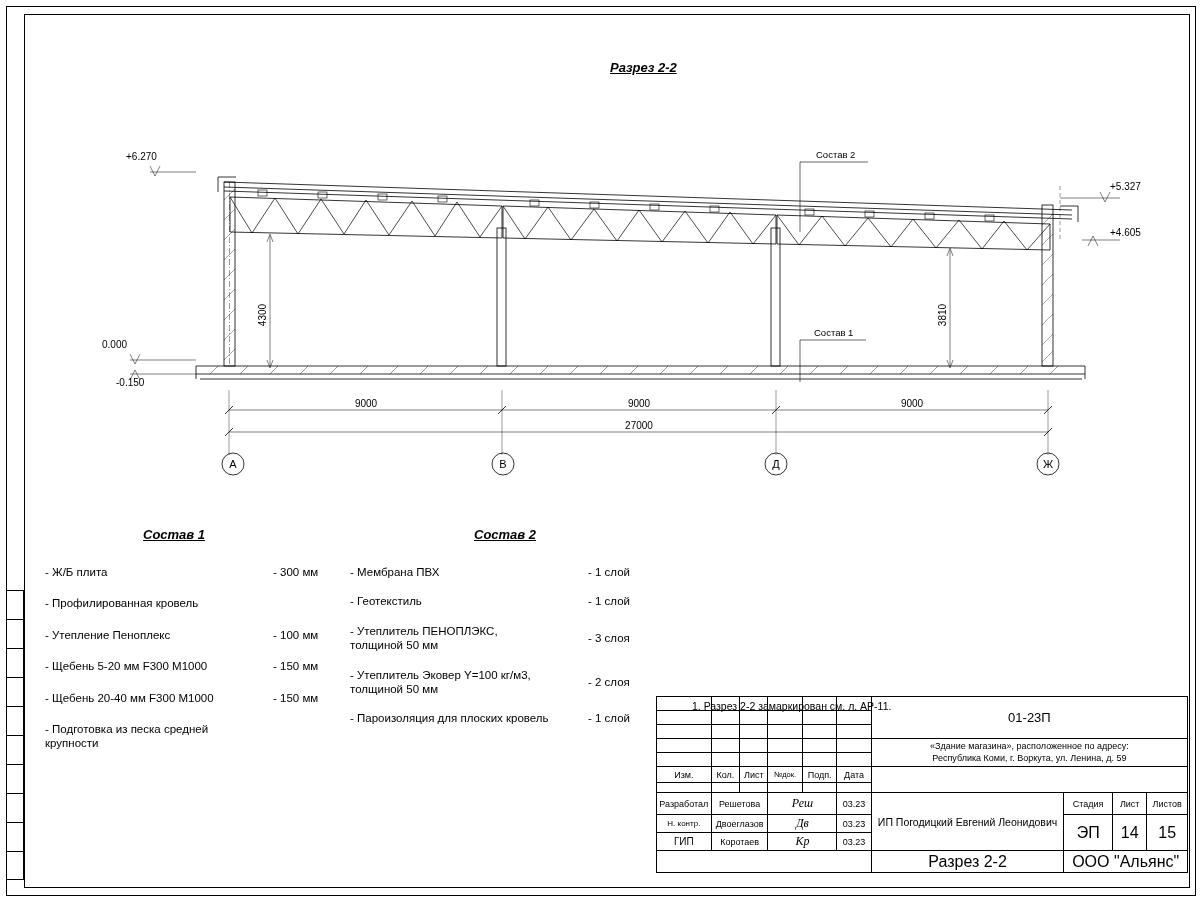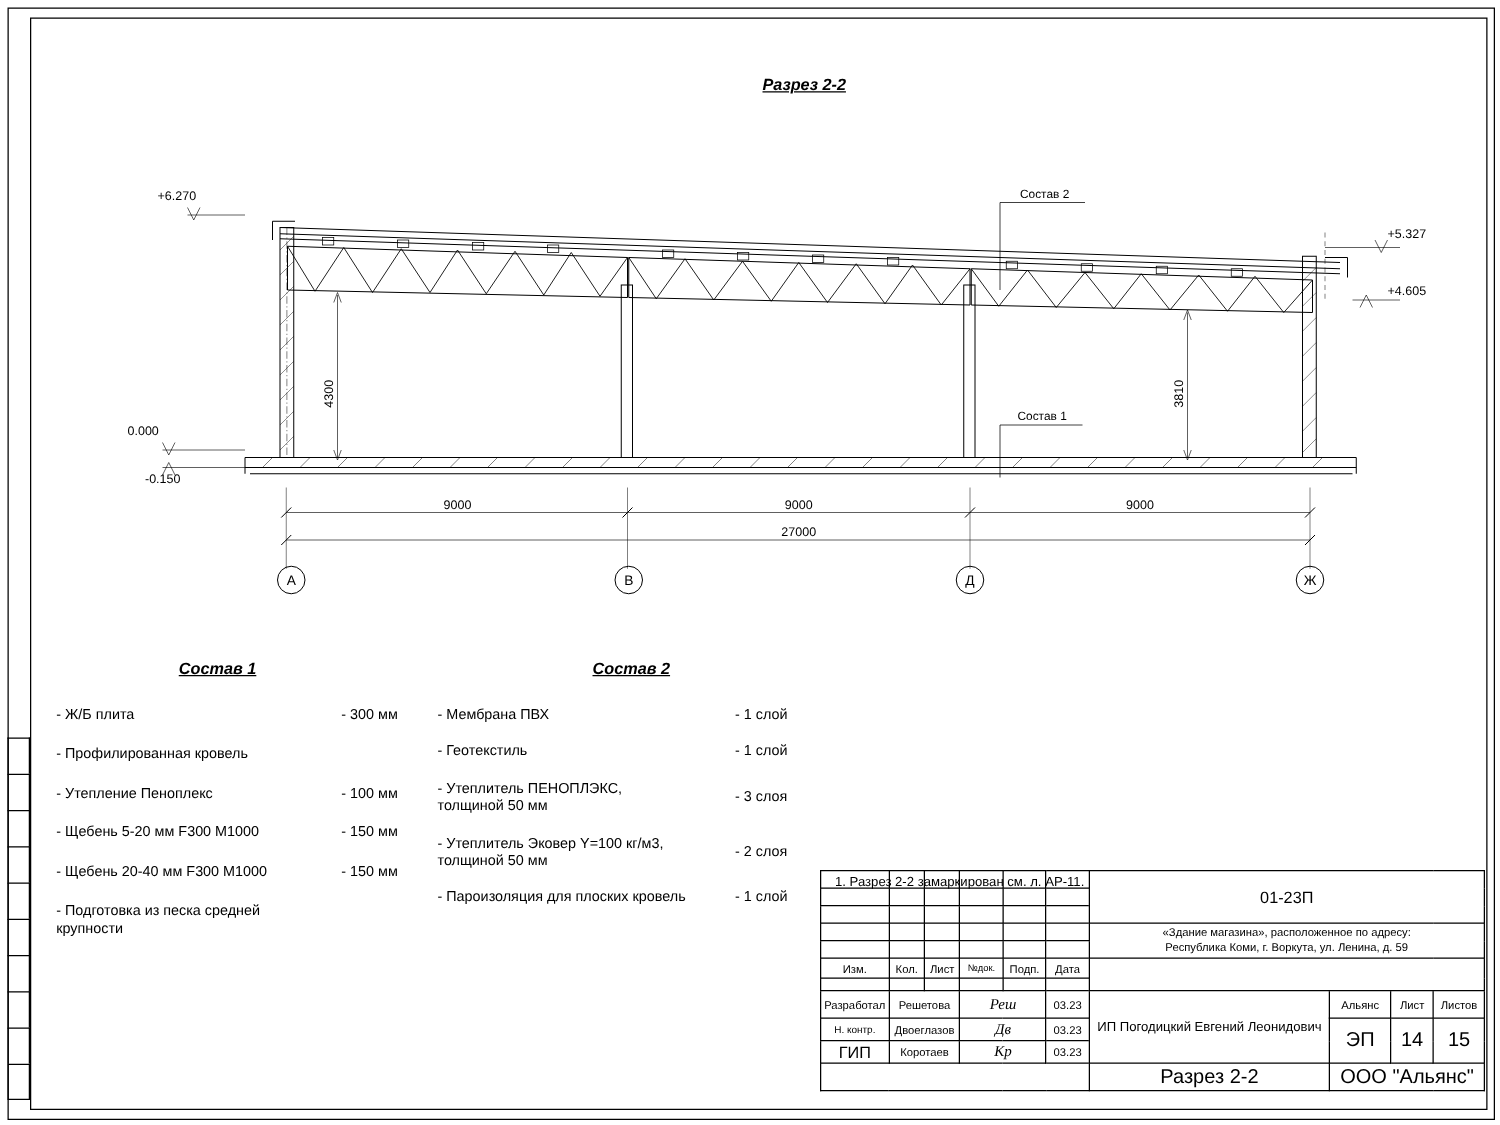--- a/index.html
+++ b/index.html
@@ -27,21 +27,21 @@
   .comp-list{position:absolute;font-size:11.5px;}
   #comp1{left:45px;top:565px;width:300px;}
   #comp2{left:350px;top:565px;width:310px;}
 
   .row{display:flex;align-items:flex-end;margin-bottom:14px;line-height:1.25;}
   .row .name{flex:1;padding-right:6px;}
   .row .val{width:72px;text-align:left;white-space:nowrap;}
   #comp1 .row{margin-bottom:17px;}
   #comp2 .row{margin-bottom:15px;}
 
-  .note{position:absolute;left:668px;top:700px;font-size:10.5px;}
+  .note{position:absolute;left:692px;top:700px;font-size:10.5px;}
 
   
   #stamp{position:absolute;left:656px;top:696px;width:532px;height:172px;}
   #stamp table{border-collapse:collapse;width:100%;height:100%;font-size:9px;}
   #stamp td{border:1px solid #000;padding:0 2px;text-align:center;vertical-align:middle;}
   .tall{font-size:16px;}
   .big{font-size:13px;}
   .left{text-align:left;padding-left:6px;}
   .sig{font-family:"Liberation Serif", serif;font-style:italic;font-size:12px;}
 
@@ -396,35 +396,35 @@
             <td></td>
             <td></td>
             <td></td>
       </tr>
       <tr style="height:22px">
         <td class="left">Разработал</td>
         <td colspan="2">Решетова</td>
         <td colspan="2" class="sig">Реш</td>
         <td>03.23</td>
         <td rowspan="3" class="tall" style="font-size:10.5px">ИП Погодицкий Евгений Леонидович</td>
-        <td>Альянс</td>
+        <td>Стадия</td>
         <td>Лист</td>
         <td>Листов</td>
       </tr>
       <tr style="height:18px">
         <td class="left" style="font-size:8px">Н. контр.</td>
         <td colspan="2">Двоеглазов</td>
         <td colspan="2" class="sig">Дв</td>
         <td>03.23</td>
         <td rowspan="2" class="tall">ЭП</td>
         <td rowspan="2" class="tall">14</td>
         <td rowspan="2" class="tall">15</td>
       </tr>
       <tr style="height:18px">
-        <td class="left" style="font-size:13px">ГИП</td>
+        <td class="left" style="font-size:10px">ГИП</td>
         <td colspan="2">Коротаев</td>
         <td colspan="2" class="sig">Кр</td>
         <td>03.23</td>
       </tr>
       <tr style="height:22px">
         <td colspan="6"></td>
         <td class="tall">Разрез 2-2</td>
         <td colspan="3" class="tall">ООО "Альянс"</td>
       </tr>
     </tbody>

